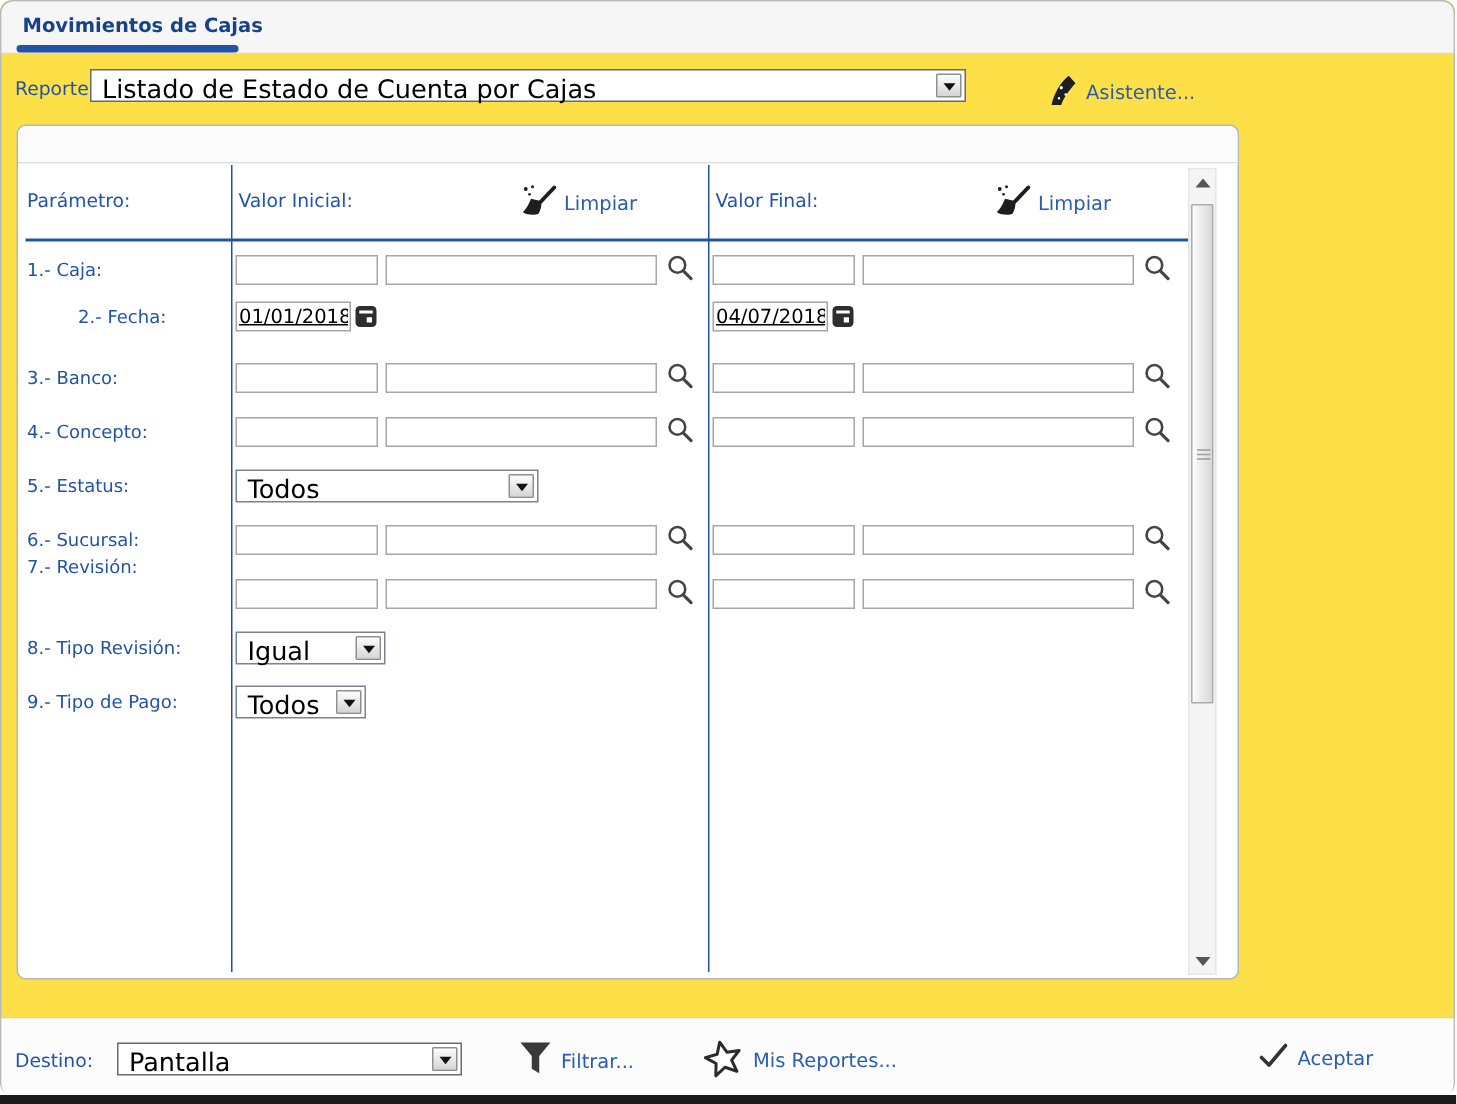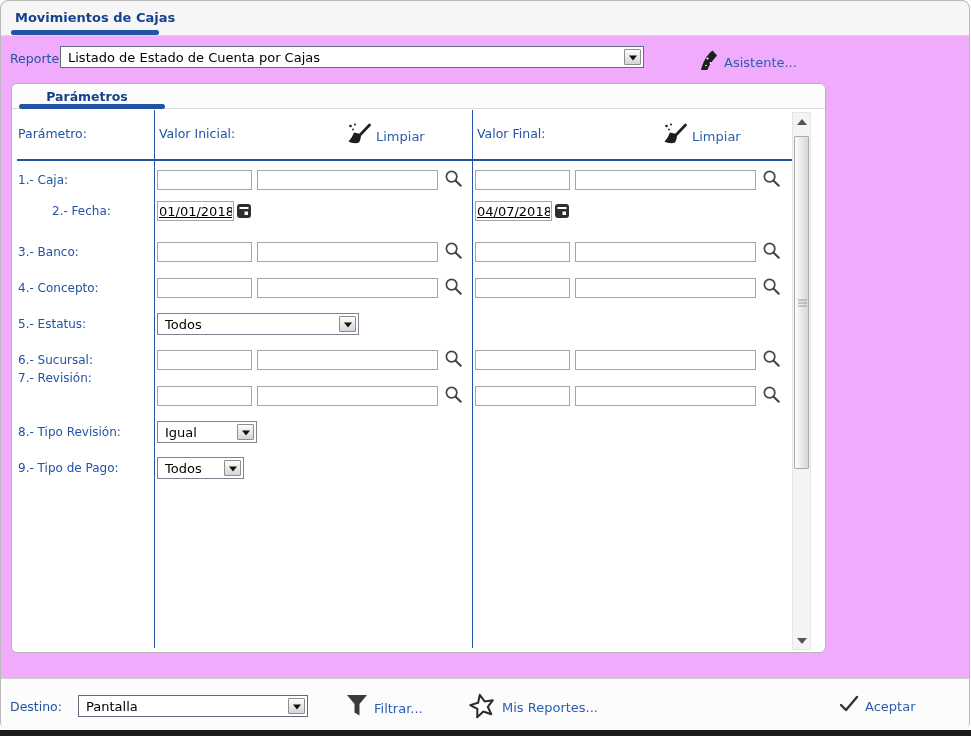--- a/index.html
+++ b/index.html
@@ -1,36 +1,36 @@
 <!DOCTYPE html>
 <html><head>
 <meta charset="utf-8">
 <style>
   * { margin:0; padding:0; box-sizing:border-box; }
   html,body { background:#fff; }
   body { font-family:"DejaVu Sans","Liberation Sans",sans-serif; }
   .screen { position:relative; width:971px; height:736px; background:#fff; overflow:hidden; }
 
   .window { position:absolute; left:0; top:0; width:970px; height:730px;
-            border:1px solid #b9b9b9; border-radius:8px; background:#f0abfc; }
+            border:1px solid #b9b9b9; border-radius:8px; background:#fde047; }
   .bottom-band { position:absolute; left:0; top:730px; width:971px; height:6px; background:#1b1b1b; }
 
   
   .titlebar { position:absolute; left:0; top:0; width:100%; height:35px; background:#f6f6f6;
               border-bottom:1px solid #d8d8d8; border-radius:8px 8px 0 0; }
   .app-title { position:absolute; left:14px; top:9px; font-size:13px; font-weight:bold; color:#16418c; }
   .title-underline { position:absolute; left:10px; top:29px; width:148px; height:5px;
                      border-radius:3px; background:#2353a4; }
 
   
   .blue-label { font-size:12.5px; color:#2353a4; }
   .report-label { position:absolute; left:9px; top:50px; }
   .combo { position:absolute; background:#fff; border:1px solid #7b848e; height:22px; }
   .combo-dark { border-color:#5f6b7a; }
-  .combo-text { position:absolute; left:7px; top:3px; font-size:13px; color:#000; white-space:nowrap; overflow:hidden; }
+  .combo-text { position:absolute; left:7px; top:3px; font-size:17px; color:#000; white-space:nowrap; overflow:hidden; }
   .combo-btn { position:absolute; right:2px; top:2px; bottom:2px; width:17px;
                background:linear-gradient(#fdfdfd,#d5d5d5); border:1px solid #8e8e8e; border-radius:1px; }
   .combo-btn::after { content:""; position:absolute; left:50%; top:50%; transform:translate(-50%,-30%);
                       border-left:4px solid transparent; border-right:4px solid transparent; border-top:5px solid #111; }
   .report-combo { left:59px; top:45px; width:584px; }
 
   .link { font-size:13px; color:#2a5db0; white-space:nowrap; cursor:default; }
   .assistant { position:absolute; left:697px; top:48px; display:flex; align-items:center; gap:6px; }
 
   
@@ -102,24 +102,20 @@
           <circle cx="9.5" cy="9.5" r="1.1" fill="#fff"></circle>
           <circle cx="12.5" cy="14" r="0.9" fill="#fff"></circle>
           <circle cx="8" cy="16.5" r="0.8" fill="#fff"></circle>
         </svg>
       </span>
       <span class="link">Asistente...</span>
     </div>
 
     <div class="panel">
       <div class="tabstrip">
-        <div class="tab active">
-          <span>Parámetros</span>
-          <div class="tab-underline"></div>
-        </div>
       </div>
 
       <div class="panel-content" id="panel-content">
         <div class="vline" style="left:142px;"></div>
         <div class="vline" style="left:460px;"></div>
         <div class="hline"></div>
 
         <div class="col-head" style="left:6px;">Parámetro:</div>
         <div class="col-head" style="left:147px;">Valor Inicial:</div>
         <div class="col-head" style="left:465px;">Valor Final:</div>

